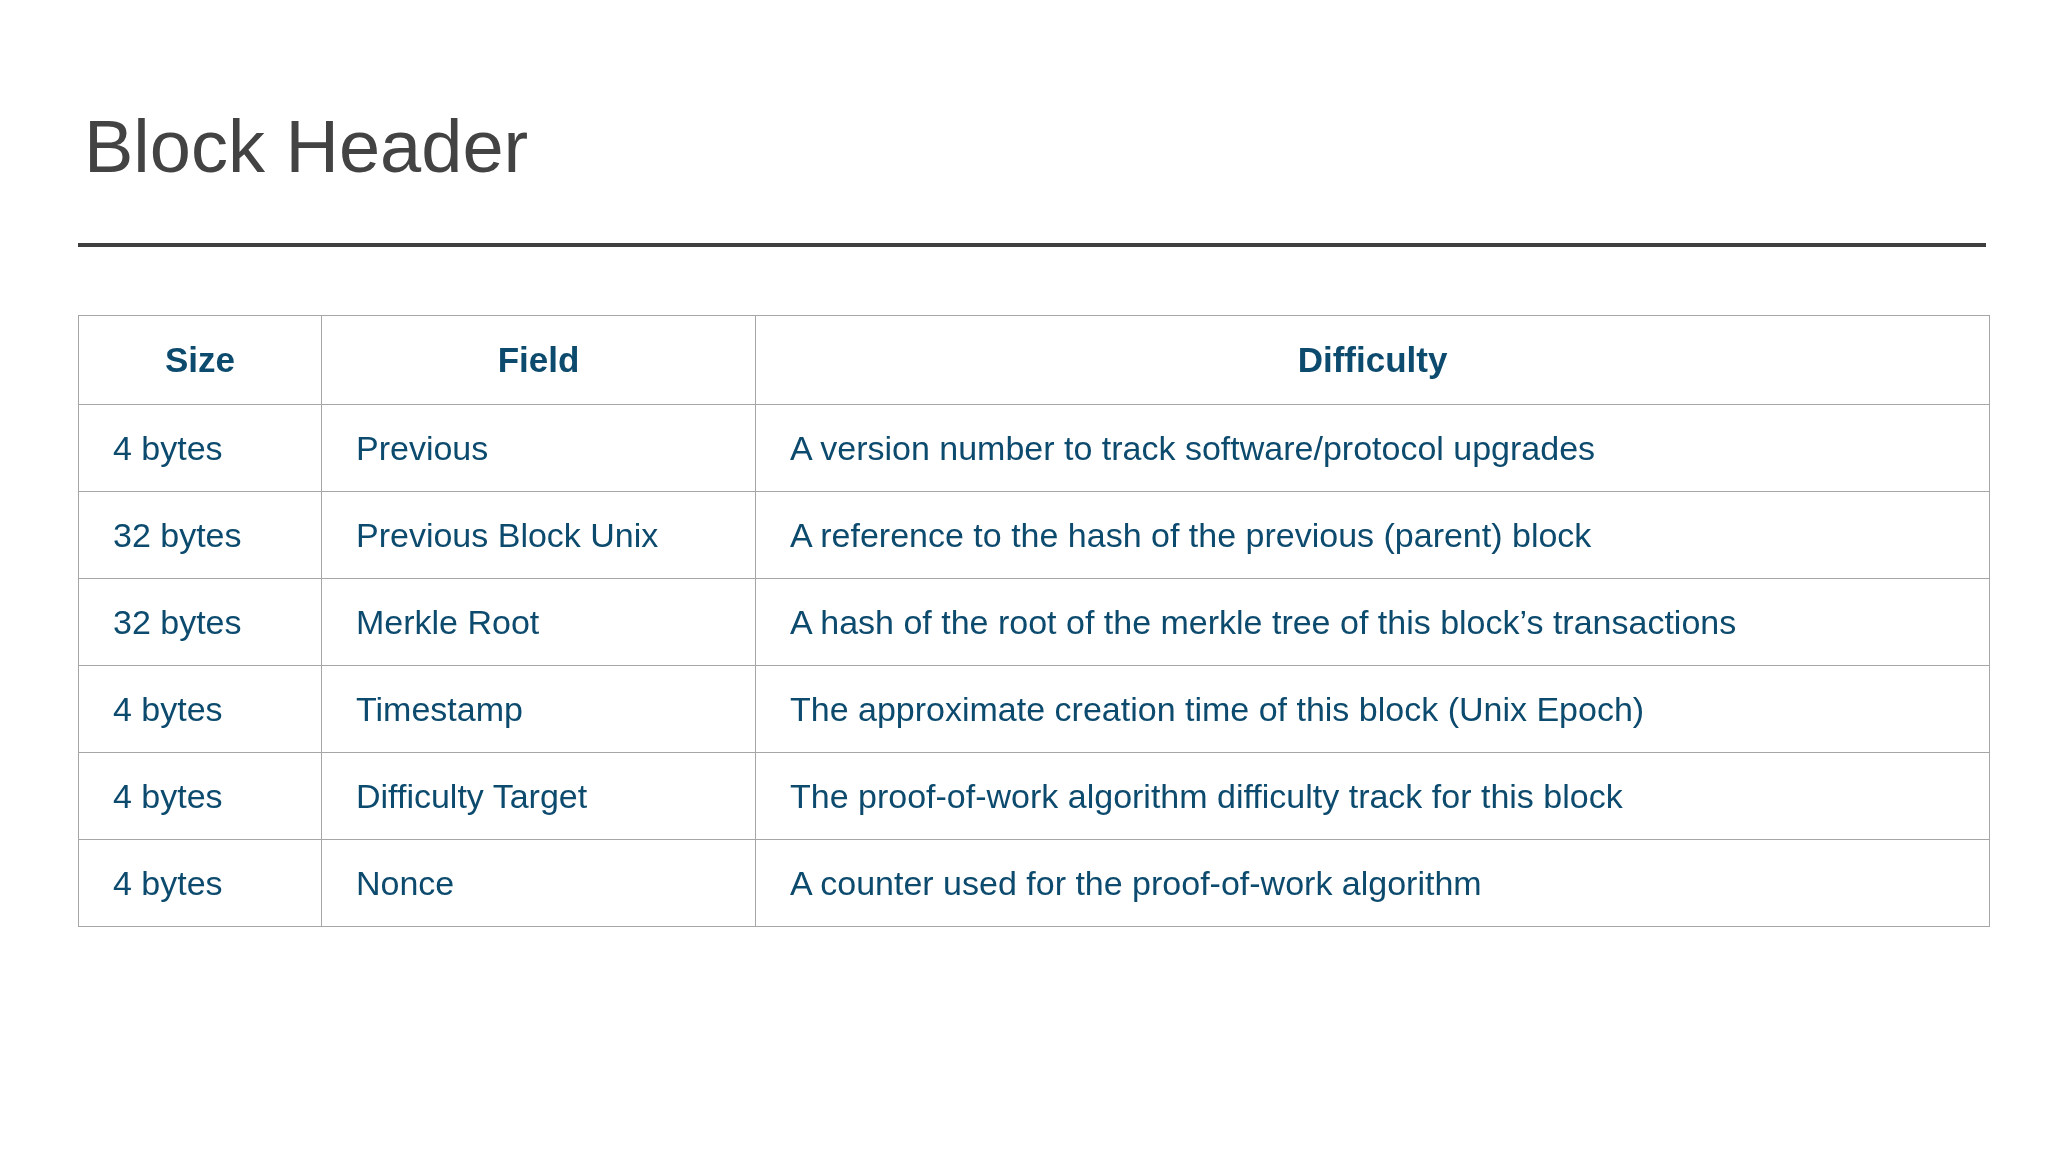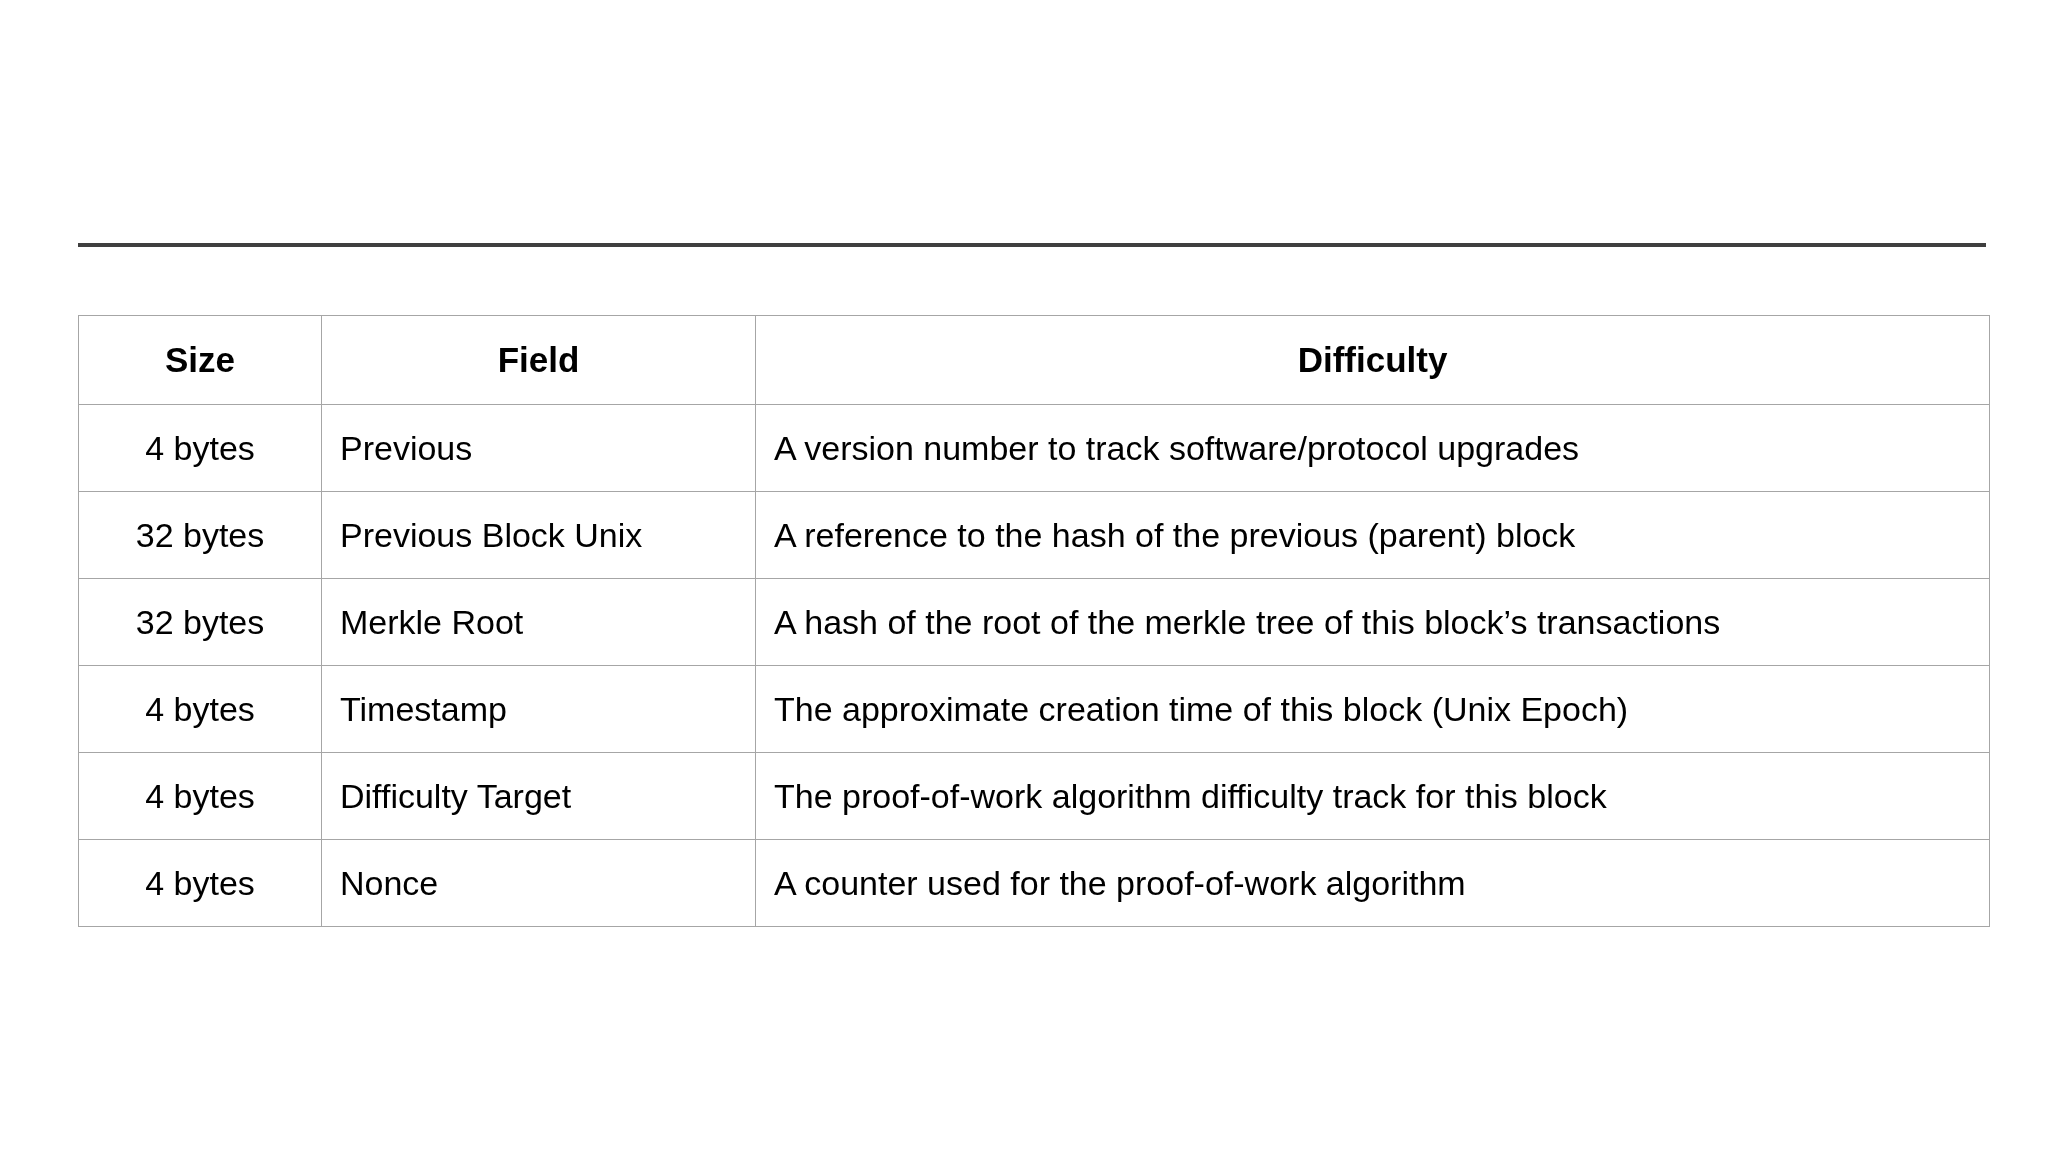--- a/index.html
+++ b/index.html
@@ -50,55 +50,56 @@
   }
   table.block-header-table {
     width: 1911px;
     border-collapse: collapse;
     table-layout: fixed;
     background: #ffffff;
   }
   table.block-header-table th,
   table.block-header-table td {
     border: 1px solid #a6a6a6;
-    padding: 0 18px;
+    padding: 0 34px;
     height: 86px;
     vertical-align: middle;
     font-size: 34px;
-    color: #000000;
+    color: #0c4a6e;
     font-weight: 400;
   }
   table.block-header-table thead th {
     font-weight: bold;
     text-align: center;
     height: 88px;
     font-size: 35px;
   }
   col.col-size   { width: 243px; }
   col.col-field  { width: 434px; }
   col.col-desc   { width: 1234px; }
 
   td.cell-size {
-    text-align: center;
+    text-align: left;
     padding-right: 24px;
   }
   td.cell-field {
     text-align: left;
     padding-left: 30px;
   }
   td.cell-desc {
     text-align: left;
     padding-left: 26px;
   }
 </style>
 </head>
 <body>
 
 <div class="slide">
 
+  <div class="title">Block Header</div>
 
   <div class="title-rule"></div>
 
   <div class="table-wrap">
     <table class="block-header-table">
       <colgroup>
         <col class="col-size">
         <col class="col-field">
         <col class="col-desc">
       </colgroup>

